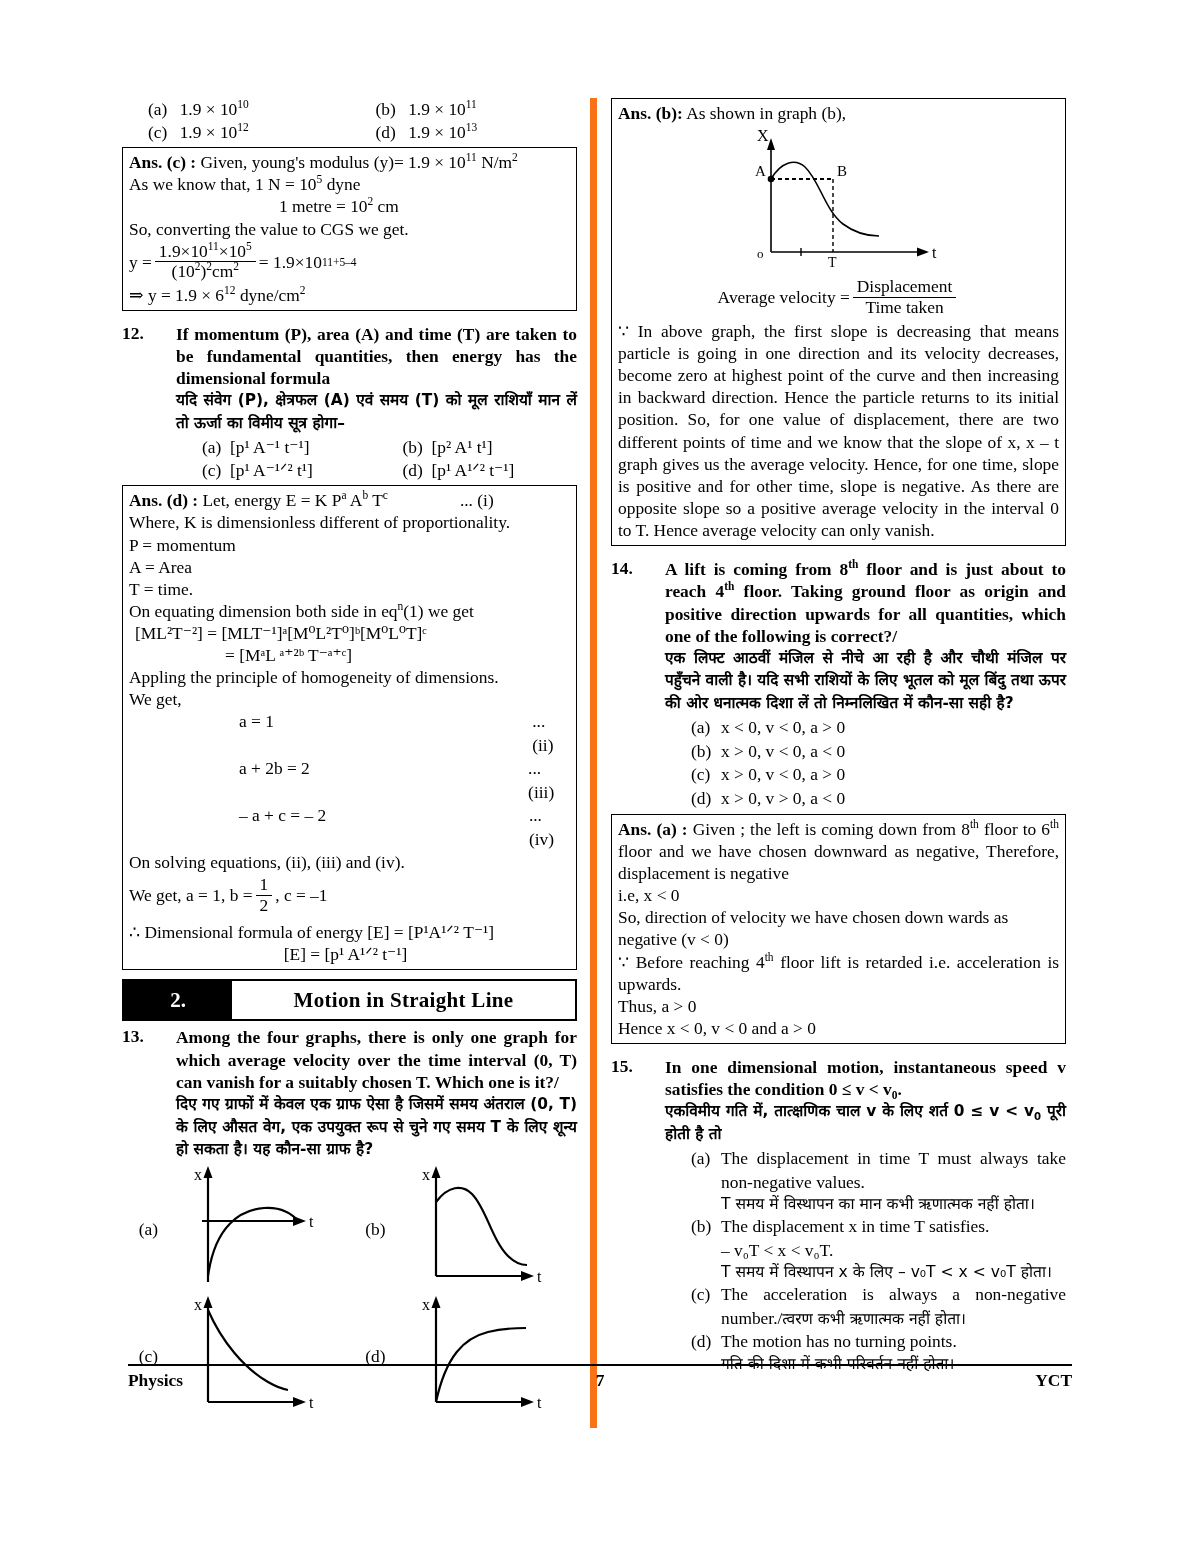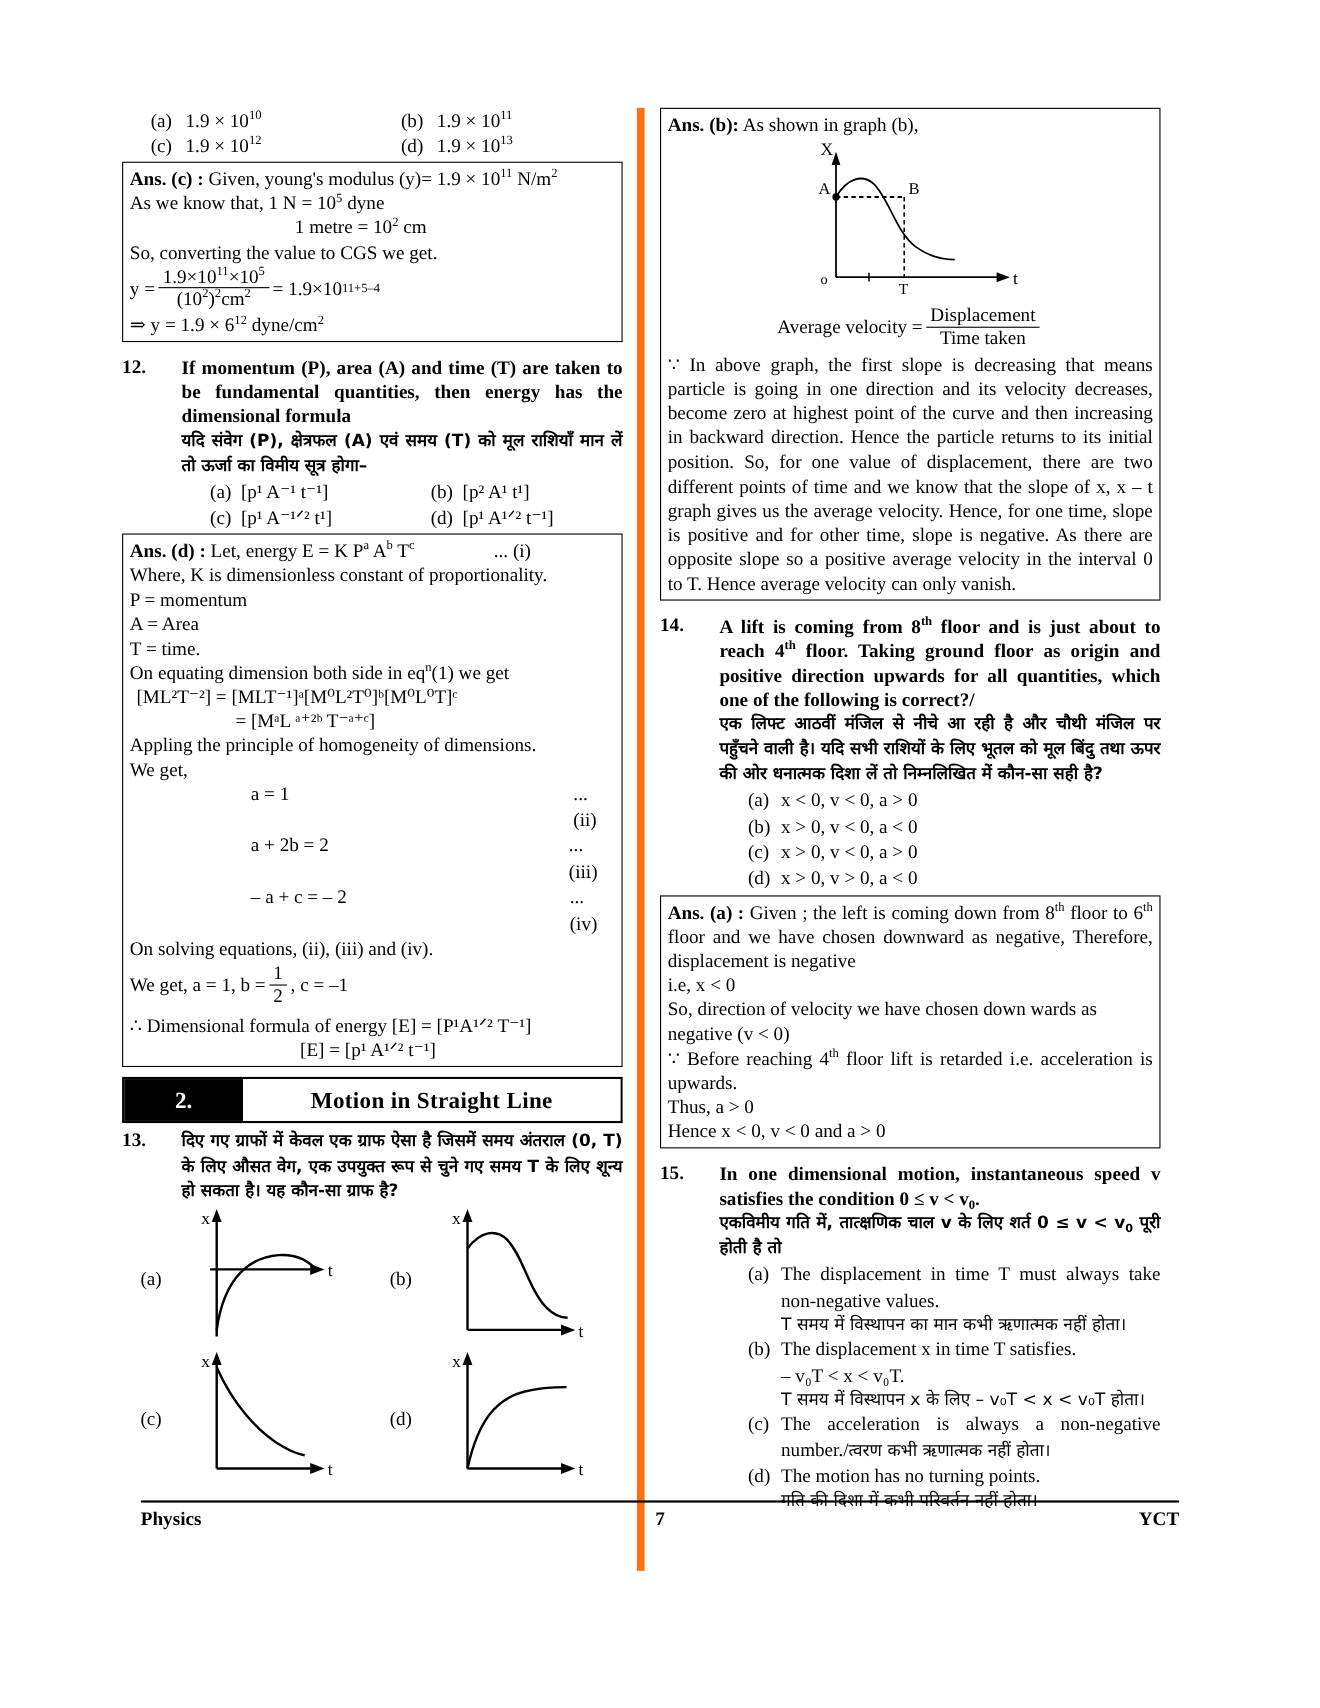--- a/index.html
+++ b/index.html
@@ -10,21 +10,21 @@
   body {
     width: 1200px;
     height: 1553px;
     font-family: "Liberation Serif", "DejaVu Serif", serif;
     color: #000;
     position: relative;
     overflow: hidden;
   }
   .page {
     position: absolute;
-    left: 111px;
+    left: 122px;
     top: 98px;
     width: 944px;
     height: 1390px;
   }
   .cols {
     display: flex;
     width: 944px;
     height: 1330px;
   }
   .col {
@@ -194,21 +194,21 @@
           </div>
           <div class="optrow">
             <div class="opt-ind"><span>(c)</span>&nbsp; <span>[p¹ A⁻¹ᐟ² t¹]</span></div>
             <div class="opt-ind"><span>(d)</span>&nbsp; <span>[p¹ A¹ᐟ² t⁻¹]</span></div>
           </div>
         </div>
       </div>
 
       <div class="ansbox">
         <p><span class="bold">Ans. (d) :</span><span> Let, energy E = K P</span><sup>a</sup><span> A</span><sup>b</sup><span> T</span><sup>c</sup><span style="display:inline-block;width:72px"></span><span>... (i)</span></p>
-        <p>Where, K is dimensionless constant of proportionality.</p>
+        <p>Where, K is dimensionless different of proportionality.</p>
         <p>P = momentum</p>
         <p>A = Area</p>
         <p>T = time.</p>
         <p><span>On equating dimension both side in eq</span><sup>n</sup><span>(1) we get</span></p>
         <p style="padding-left:6px">[ML²T⁻²] = [MLT⁻¹]ᵃ[M⁰L²T⁰]ᵇ[M⁰L⁰T]ᶜ</p>
         <p style="padding-left:96px">= [MᵃL ᵃ⁺²ᵇ T⁻ᵃ⁺ᶜ]</p>
         <p class="just">Appling the principle of homogeneity of dimensions.</p>
         <p>We get,</p>
         <div class="indent-eq">
             <span class="lhs">a = 1</span>
@@ -236,20 +236,21 @@
       </div>
 
       <div class="chapter">
         <div class="cnum">2.</div>
         <div class="ctitle">Motion in Straight Line</div>
       </div>
 
       <div class="q" style="margin-top:3px">
         <div class="qnum">13.</div>
         <div class="qbody">
+          <div class="qtext">Among the four graphs, there is only one graph for which average velocity over the time interval (0, T) can vanish for a suitably chosen T. Which one is it?/</div>
           <div class="qtext-hi">दिए गए ग्राफों में केवल एक ग्राफ ऐसा है जिसमें समय अंतराल (0, T) के लिए औसत वेग, एक उपयुक्त रूप से चुने गए समय T के लिए शून्य हो सकता है। यह कौन-सा ग्राफ है?</div>
         </div>
       </div>
 
       <div class="graphgrid">
         <div class="graphrow">
           <div class="gcell">
             <span class="glabel">(a)</span>
             <svg width="170" height="130" viewBox="0 0 170 130">
               <text x="34" y="16" font-family="Liberation Serif, serif" font-size="16">x</text>

